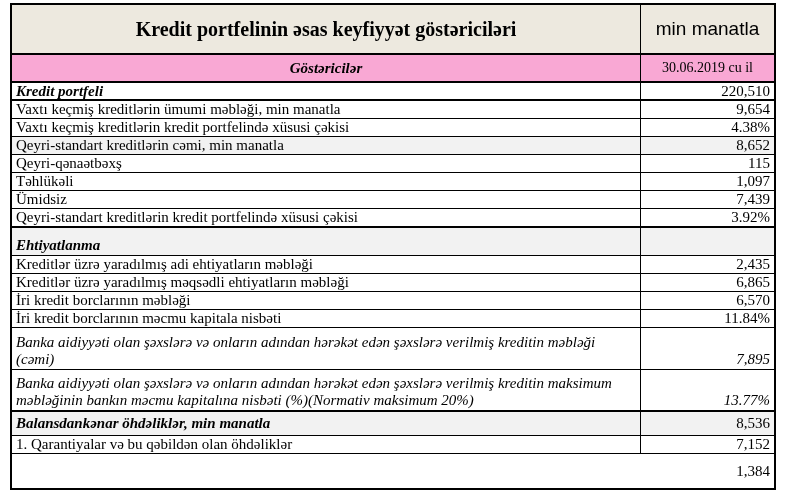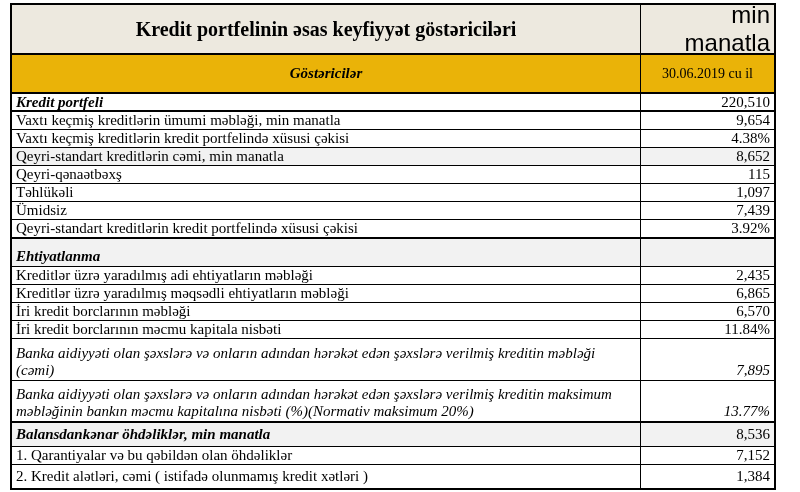--- a/index.html
+++ b/index.html
@@ -14,22 +14,22 @@
   .row.thick { border-bottom-width:2px; }
   .c1 { width:629px; border-right:1px solid #000; padding:0 4px; overflow:hidden; }
   .c2 { flex:1; text-align:right; padding:0 4px; overflow:hidden; }
   .label-cell, .value-cell { font-size:15px; line-height:17px; display:flex; align-items:center; }
   .value-cell { justify-content:flex-end; }
   
   .title-row { height:50px; background:#EDE9DF; border-bottom-width:2px; }
   .title-row .c1 { display:flex; align-items:center; justify-content:center;
                    font-weight:bold; font-size:20px; }
   .title-row .c2 { display:flex; align-items:center; justify-content:center;
-                   font-family:"Liberation Sans", sans-serif; font-size:24px; }
-  .subheader-row { height:39px; background:#eab308; border-bottom-width:2px; }
+                   font-family:"Liberation Sans", sans-serif; font-size:19px; }
+  .subheader-row { height:28px; background:#f9a8d4; border-bottom-width:2px; }
   .subheader-row .c1 { display:flex; align-items:center; justify-content:center;
                        font-weight:bold; font-style:italic; font-size:15px; }
   .subheader-row .c2 { display:flex; align-items:center; justify-content:center;
                        font-weight:normal; font-size:14px; }
   
   .r { height:18px; }
   .section .c1 { font-weight:bold; font-style:italic; }
   .gray { background:#F2F2F2; }
   .h19 { height:19px; }
   .h24 { height:24px; }
@@ -131,17 +131,16 @@
     <div class="c1 label-cell">Balansdankənar öhdəliklər, min manatla</div>
     <div class="c2 value-cell">8,536</div>
   </div>
 
   <div class="row r">
     <div class="c1 label-cell">1. Qarantiyalar və bu qəbildən olan öhdəliklər</div>
     <div class="c2 value-cell">7,152</div>
   </div>
 
   <div class="row r">
-    <div class="c1 label-cell">2. Kredit alətləri, cəmi ( istifadə olunmamış kredit xətləri )</div>
     <div class="c2 value-cell">1,384</div>
   </div>
 
 </div>
 
 </body></html>

